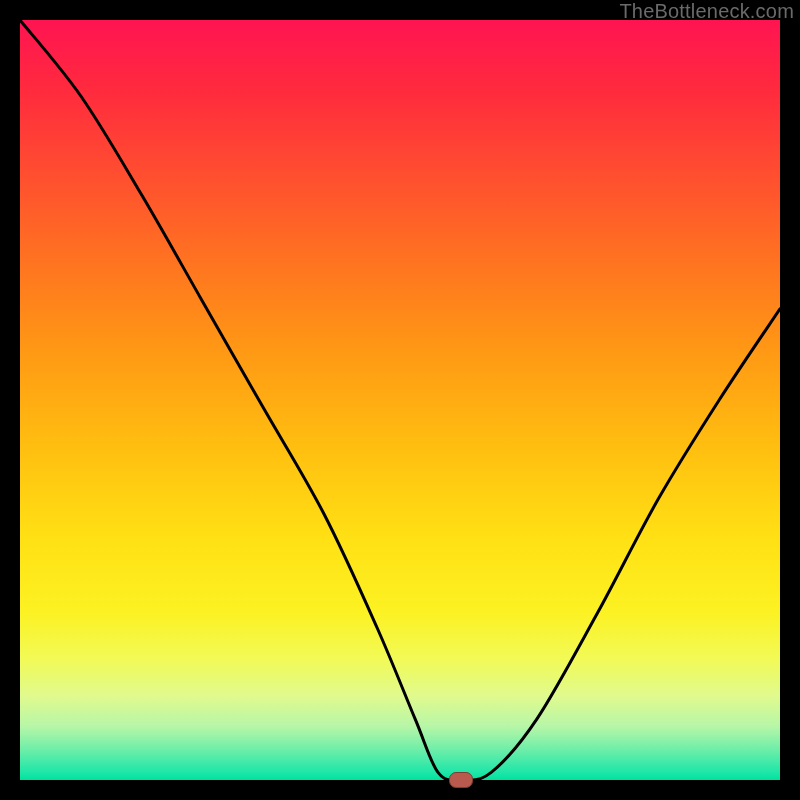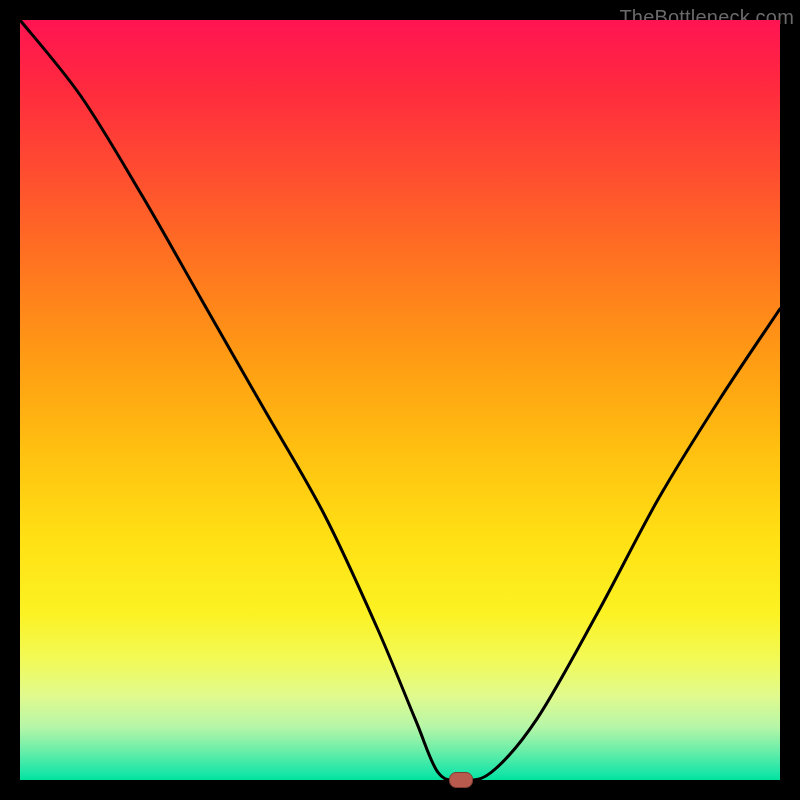--- a/index.html
+++ b/index.html
@@ -38,21 +38,21 @@
       #e0fa8e 89%,
       #b6f6a8 93%,
       #6eeea8 96%,
       #1ee6a8 99%,
       #00e29e 100%
     );
   }
 
   .watermark {
     position: absolute;
-    top: 6px;
+    top: 0;
     right: 6px;
     color: #6a6a6a;
     font-size: 20px;
     letter-spacing: 0.2px;
     user-select: none;
   }
 
   svg.curve {
     position: absolute;
     left: 0;

